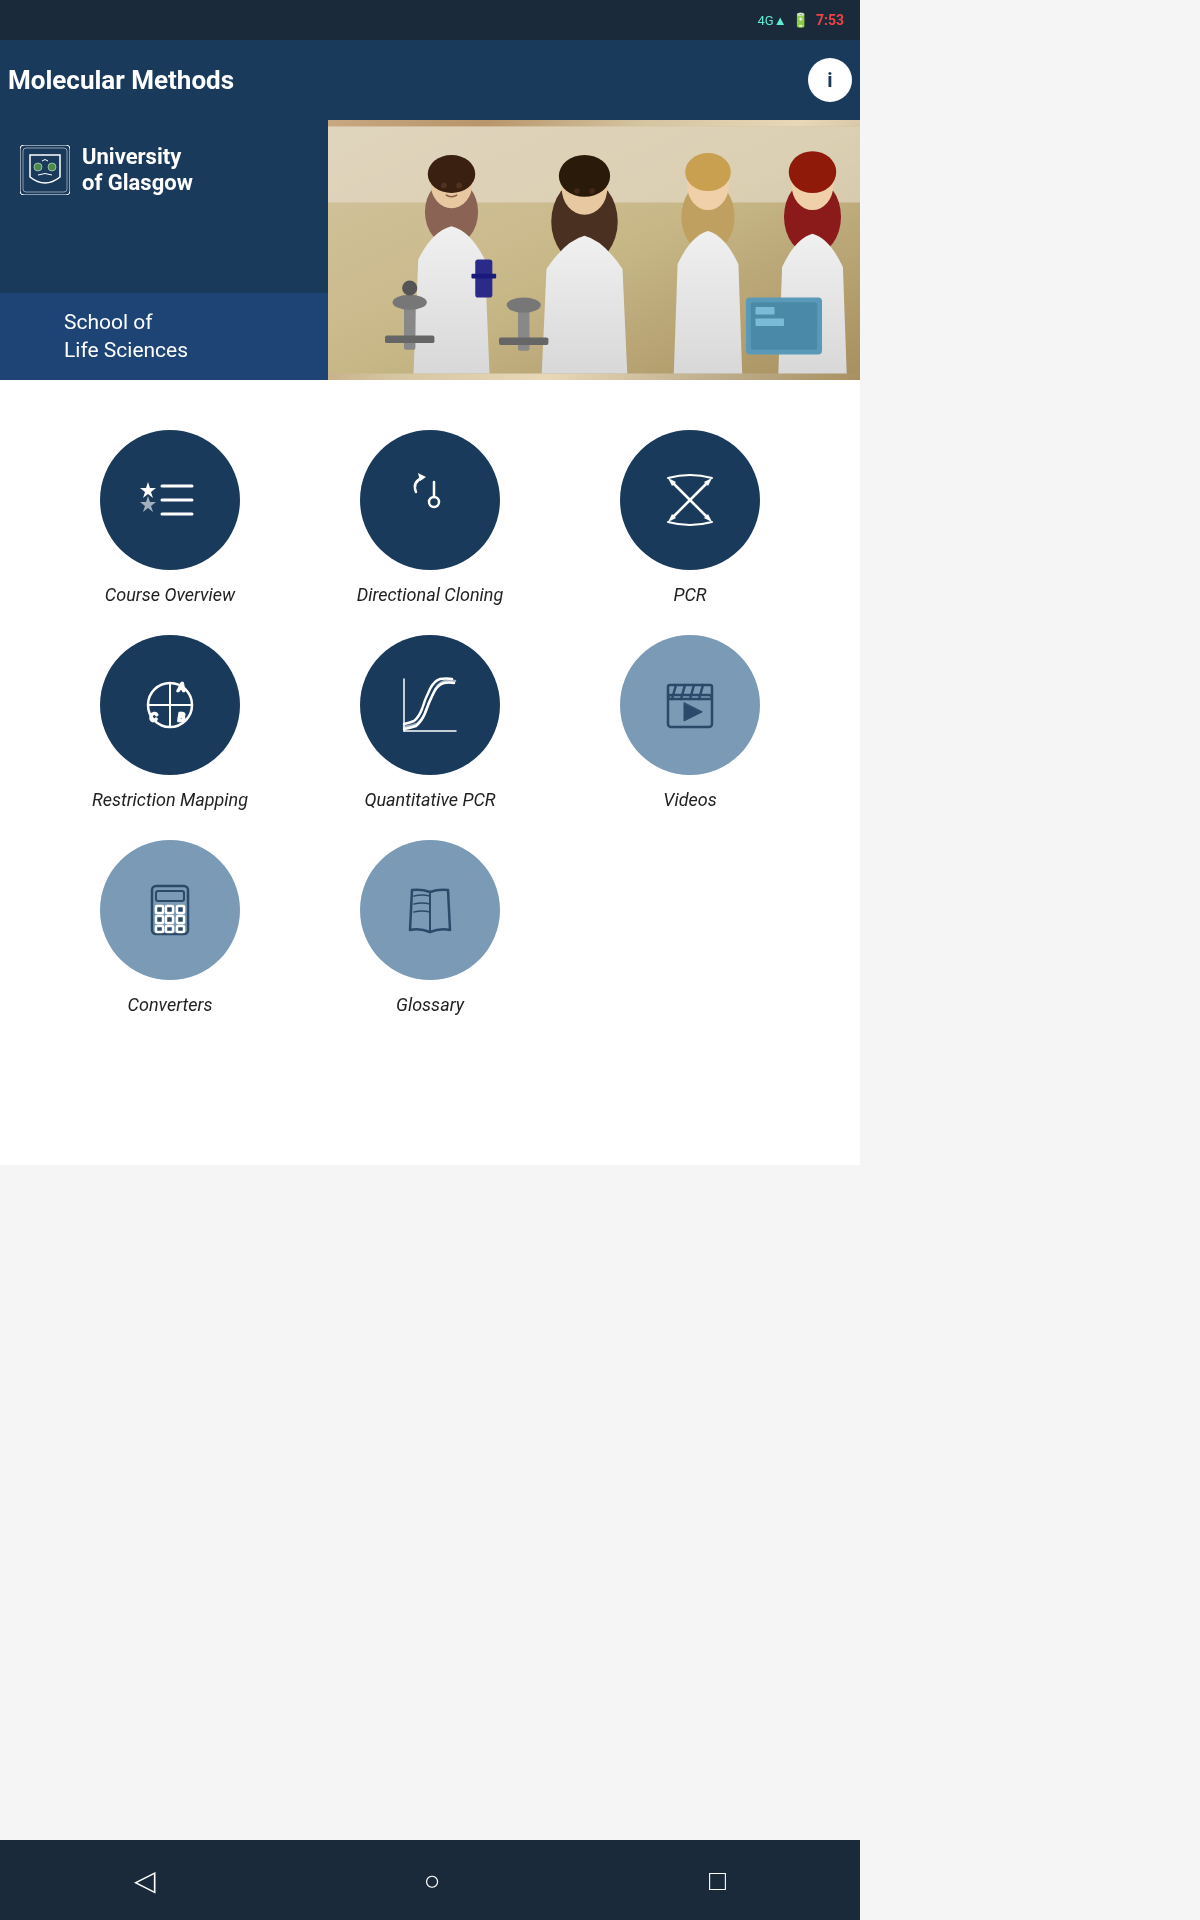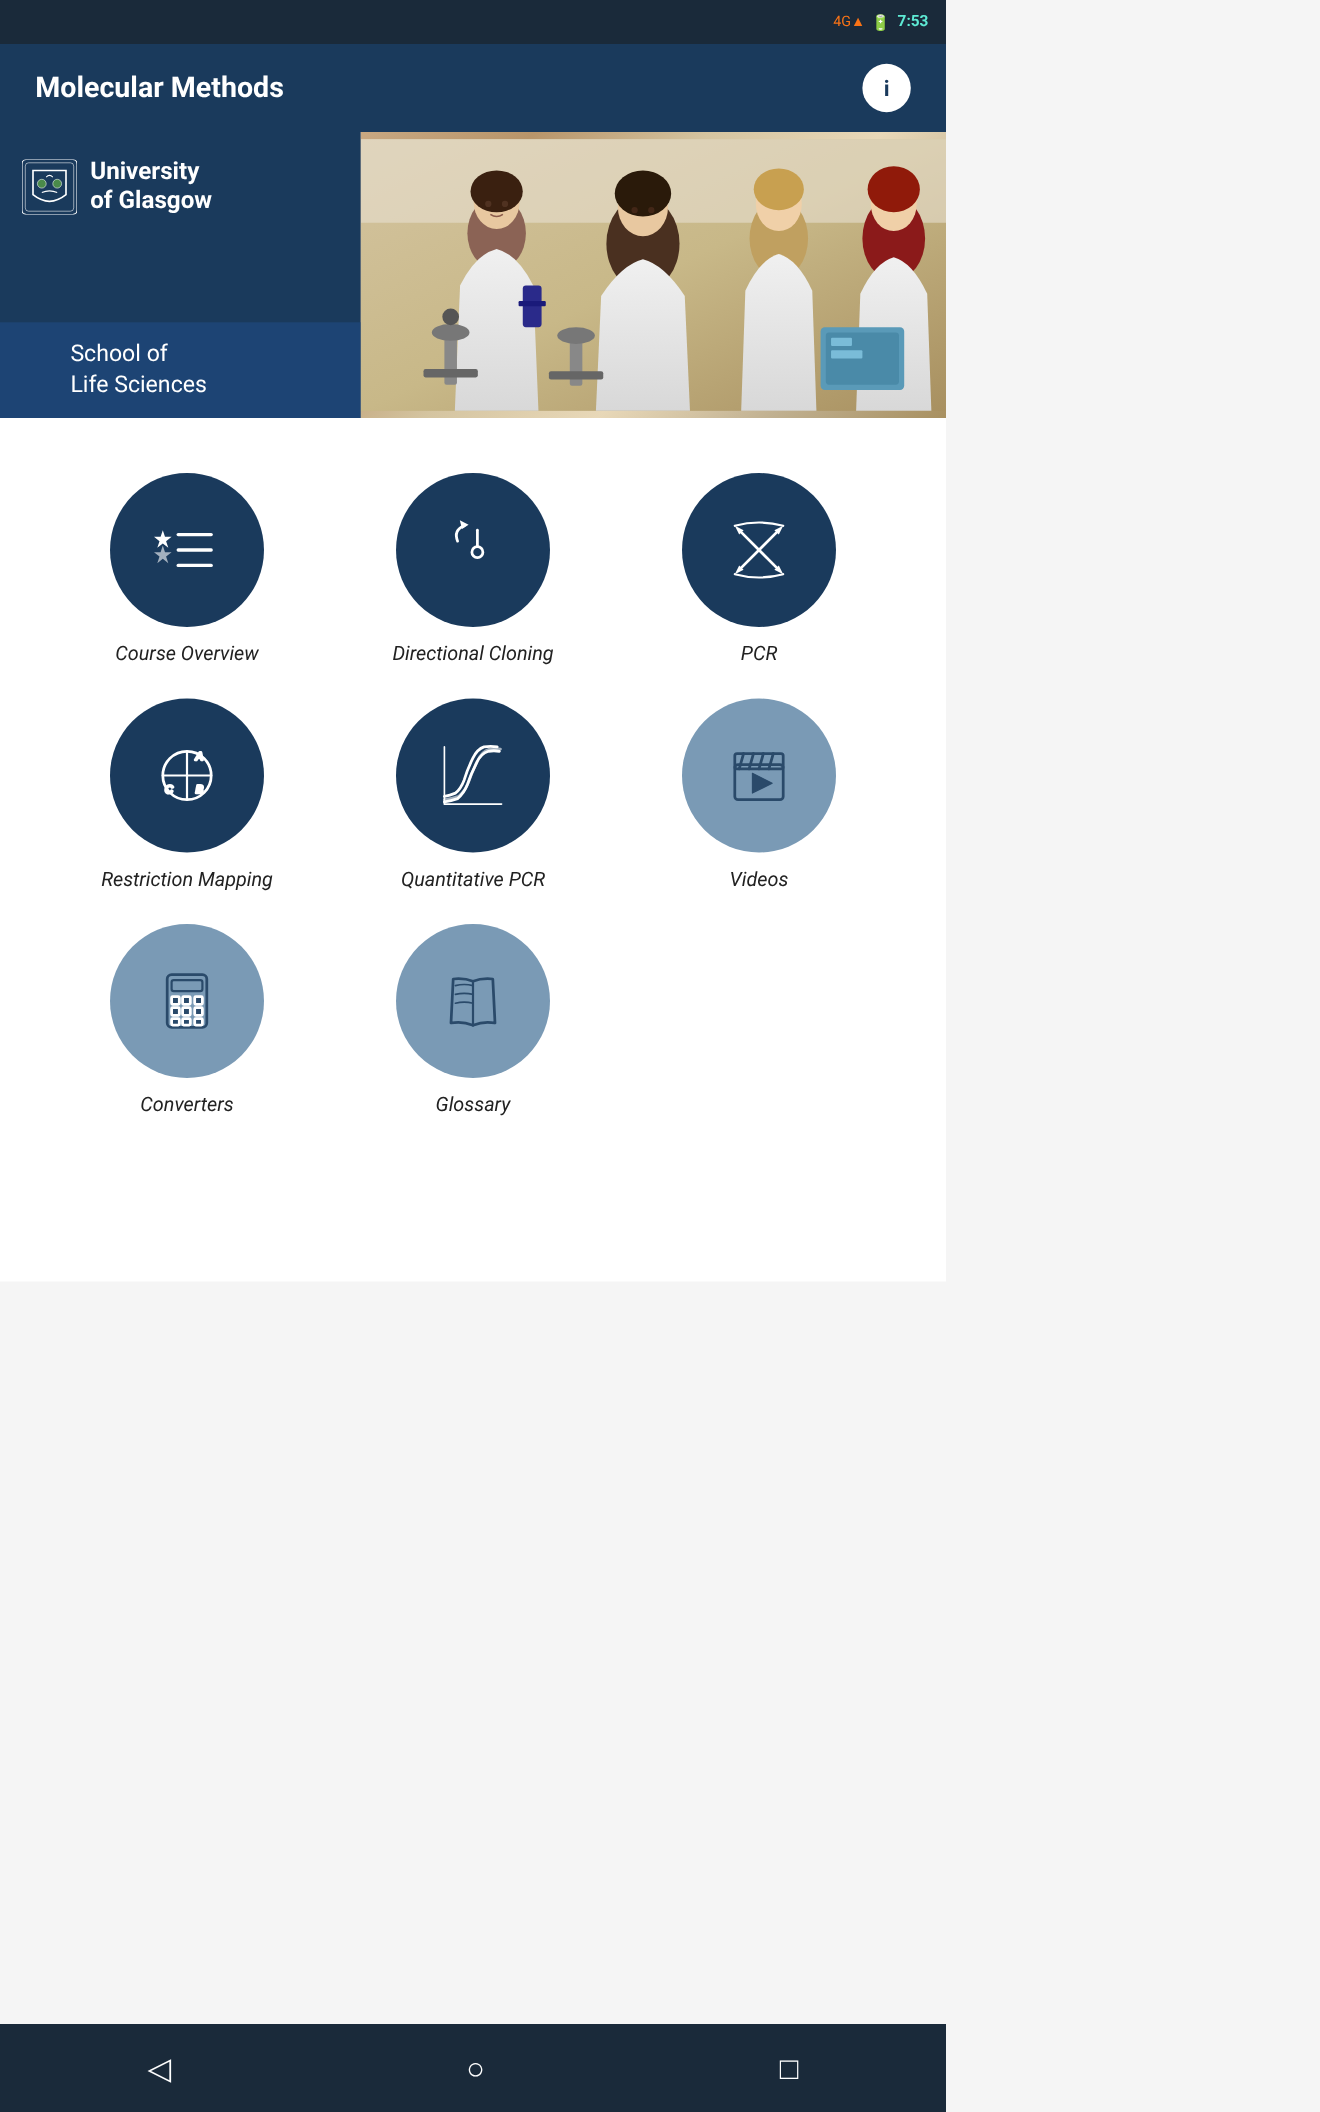--- a/index.html
+++ b/index.html
@@ -17,38 +17,38 @@
     .status-bar {
       height: 40px;
       background: #1a2a3a;
       display: flex;
       align-items: center;
       justify-content: flex-end;
       padding: 0 16px;
       gap: 8px;
     }
     .status-bar-text {
-      color: #5eead4;
+      color: #ef4444;
       font-size: 14px;
       font-weight: bold;
     }
     .status-icons {
       display: flex;
       align-items: center;
       gap: 6px;
     }
 
     
     .app-bar {
       height: 80px;
       background: #1a3a5c;
       display: flex;
       align-items: center;
       justify-content: space-between;
-      padding: 0 32px;
+      padding: 0 8px;
       gap: 36px;
     }
     .app-bar-title {
       color: white;
       font-size: 26px;
       font-weight: bold;
     }
     .info-btn {
       width: 44px;
       height: 44px;
@@ -201,21 +201,21 @@
     
     .bottom-spacer {
       height: 100px;
     }
   </style>
 </head>
 <body>
 
 <div class="status-bar">
   <div class="status-icons">
-    <span style="color:#f97316;font-size:13px;">4G▲</span>
+    <span style="color:#5eead4;font-size:13px;">4G▲</span>
     <span style="color:white;font-size:14px;">🔋</span>
     <span class="status-bar-text">7:53</span>
   </div>
 </div>
 
 <div class="app-bar">
   <span class="app-bar-title">Molecular Methods</span>
   <div class="info-btn">
     <span>i</span>
   </div>

